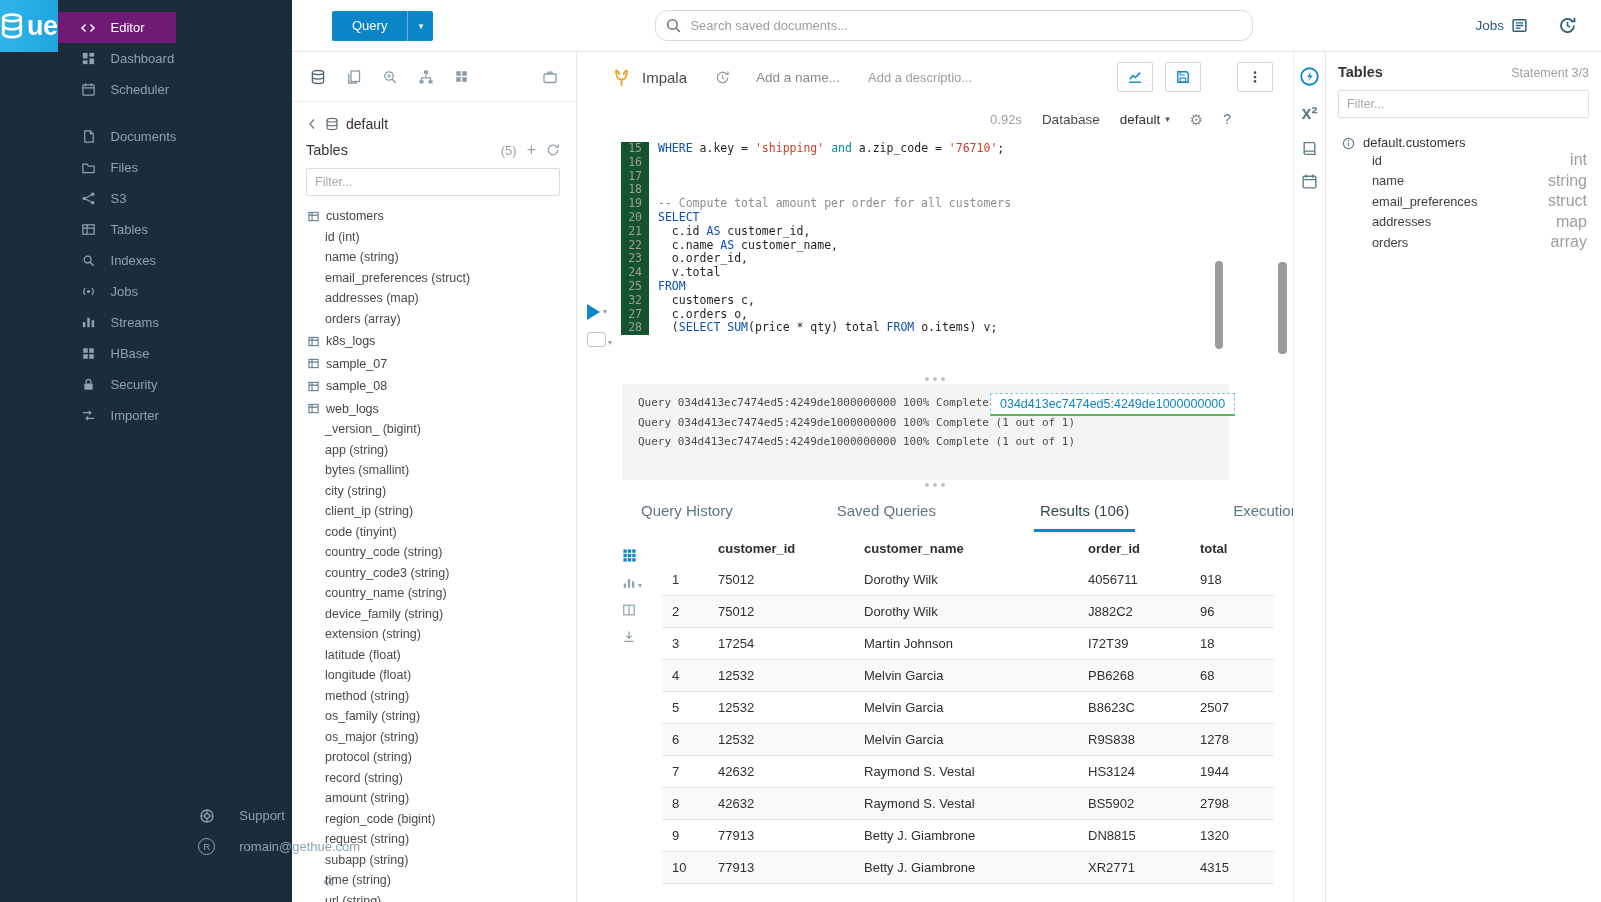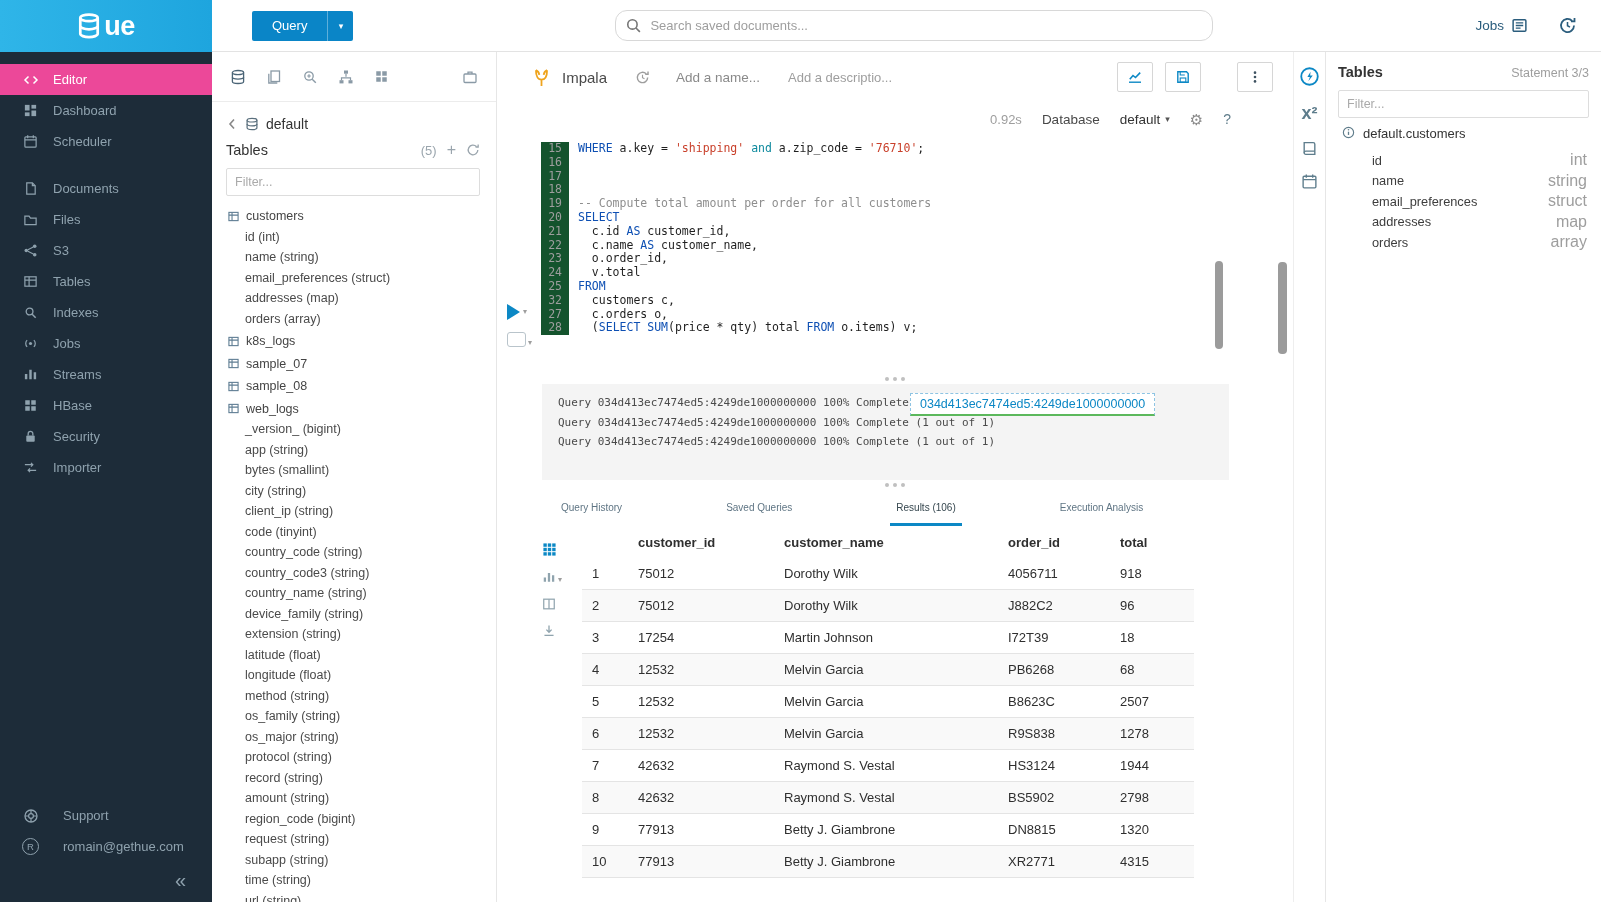--- a/index.html
+++ b/index.html
@@ -5,27 +5,27 @@
   *{margin:0;padding:0;box-sizing:border-box}
   html,body{width:1601px;height:902px;overflow:hidden}
   body{font-family:"Liberation Sans","DejaVu Sans",sans-serif;font-size:13px;color:#333;background:#fff}
   svg{display:block}
   input{font-family:inherit}
   .caret::after{content:"▾"}
 
   .app{display:flex;width:1601px;height:902px}
 
   
-  .sidenav{width:212px;background:#1d2c39;display:flex;flex-direction:column;flex-shrink:0}
+  .sidenav{width:292px;background:#1d2c39;display:flex;flex-direction:row;flex-shrink:0}
   .logo{height:52px;background:linear-gradient(90deg,#2fb5e8,#1ea5de);display:flex;align-items:center;justify-content:center;gap:3px;cursor:pointer}
   .logo-ue{color:#fff;font-size:27px;font-weight:700;letter-spacing:-.5px;line-height:1}
   .nav{padding-top:12px}
   .nav-item{display:flex;align-items:center;gap:14px;height:31px;padding-left:22px;color:#8fa2ae;font-size:13px;cursor:pointer}
   .nav-ico{width:17px;display:flex;justify-content:center;color:inherit}
-  .nav-item.active{background:#ec4899;color:#fff}
+  .nav-item.active{background:#701a75;color:#fff}
   .nav-item.gap-top{margin-top:16px}
   .side-footer{margin-top:auto;padding-bottom:6px}
   .foot-item{display:flex;align-items:center;gap:24px;height:31px;padding-left:22px;color:#8fa2ae;font-size:13px;cursor:pointer}
   .avatar{width:17px;height:17px;border:1.4px solid #8fa2ae;border-radius:50%;display:flex;align-items:center;justify-content:center;font-size:9.5px;flex-shrink:0}
   .collapse-row{display:flex;justify-content:flex-end;padding:8px 26px 6px 0}
   .collapse-btn{color:#8fa2ae;font-size:20px;line-height:1;cursor:pointer}
 
   
   .main-col{flex:1;display:flex;flex-direction:column;min-width:0}
   .topbar{height:52px;background:#fff;border-bottom:1px solid #e3e3e3;display:flex;align-items:center;padding:0 18px;flex-shrink:0}
@@ -102,21 +102,21 @@
 
   .grip{display:flex;justify-content:center;align-items:center;height:10px;cursor:row-resize;flex-shrink:0}
   .grip-dots{width:4px;height:4px;border-radius:50%;background:#c0c0c0;box-shadow:8px 0 0 #c0c0c0,-8px 0 0 #c0c0c0}
 
   .logs-wrap{position:relative;margin:0 64px 0 45px;flex-shrink:0}
   .logs-box{background:#f4f4f4;height:96px;padding:9px 0 0 16px;overflow:hidden}
   .log-line{font-family:"DejaVu Sans Mono","Liberation Mono",monospace;font-size:11px;line-height:19.5px;color:#4a4a4a;white-space:nowrap}
   .log-overlay{position:absolute;left:368px;top:9px;background:#fff;border:1px dashed #8ec4e3;border-bottom:2px solid #5cb85c;padding:3px 9px;font-size:12.5px;color:#0b87c5;cursor:pointer;white-space:nowrap}
 
   .tabs-row{display:flex;gap:92px;padding:12px 0 0 58px;flex-shrink:0}
-  .tab{font-size:10px;color:#5f7584;padding:0 6px 10px;cursor:pointer;white-space:nowrap}
+  .tab{font-size:15px;color:#5f7584;padding:0 6px 10px;cursor:pointer;white-space:nowrap}
   .tab.active{color:#36474f;border-bottom:3px solid #0c88c5}
 
   .results-wrap{display:flex;flex:1;min-height:0;padding-left:45px}
   .results-rail{width:40px;display:flex;flex-direction:column;align-items:flex-start;gap:13px;padding-top:16px;flex-shrink:0}
   .rail-ico{color:#90a4ae;cursor:pointer;display:flex;align-items:flex-end;gap:2px}
   .rail-ico.active{color:#0c88c5}
   .results-table{border-collapse:collapse;font-size:13px;color:#2f2f2f;align-self:flex-start}
   .results-table th{font-weight:700;text-align:left;padding:9px 10px 8px;white-space:nowrap}
   .results-table td{padding:8px 10px;border-bottom:1px solid #e4e4e4;white-space:nowrap}
   .results-table tbody tr:nth-of-type(even){background:#f9f9f9}
@@ -125,21 +125,21 @@
   
   .right-strip{width:32px;border-left:1px solid #eee;display:flex;flex-direction:column;align-items:center;padding-top:14px;gap:16px;flex-shrink:0}
   .strip-ico{color:#5e7d8c;cursor:pointer}
   .strip-ico.assist{color:#0c88c5}
   .x2{font-size:18px;font-weight:700;cursor:pointer;color:#5e7d8c}
 
   .right-assist{width:276px;border-left:1px solid #e6e6e6;padding:12px 12px 0 12px;flex-shrink:0;overflow:hidden}
   .ra-header{display:flex;align-items:baseline;margin-bottom:10px}
   .ra-title{font-size:14.5px;color:#333;font-weight:700}
   .ra-statement{margin-left:auto;font-size:12.5px;color:#9e9e9e}
-  .ra-table-row{display:flex;align-items:flex-start;gap:8px;height:24px;font-size:13px;color:#333;cursor:pointer;padding-left:4px}
+  .ra-table-row{display:flex;align-items:flex-end;gap:8px;height:24px;font-size:13px;color:#333;cursor:pointer;padding-left:4px}
   .info-ico{color:#607d8b}
   .ra-col-row{display:flex;align-items:center;height:20.5px;padding-left:34px;font-size:12.8px;color:#3d3d3d;cursor:pointer}
   .ra-col-type{margin-left:auto;color:#9e9e9e;font-size:16px;padding-right:2px}
 </style>
 </head>
 <body>
 
 <div class="app">
 
   <aside class="sidenav">

